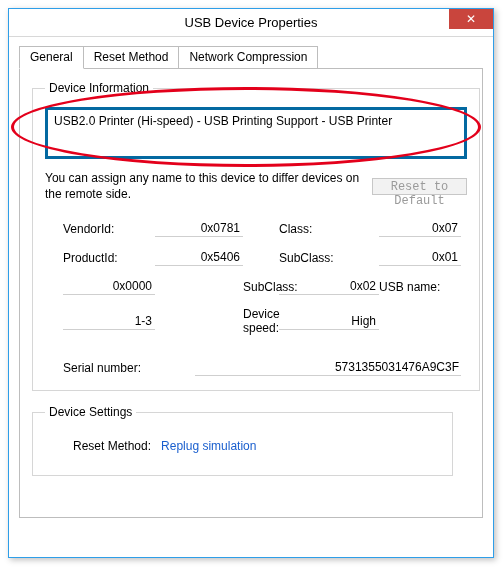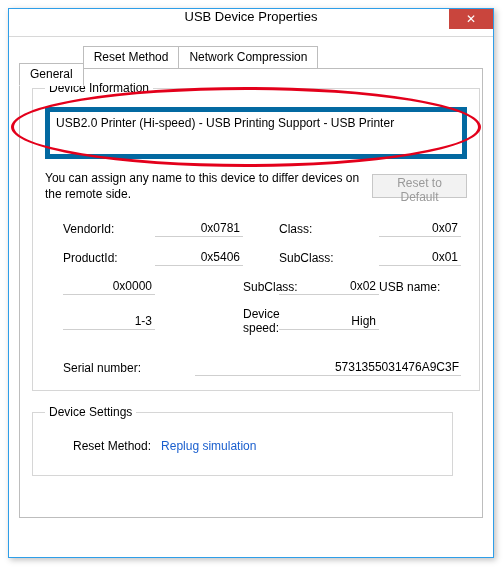--- a/index.html
+++ b/index.html
@@ -19,20 +19,21 @@
     background: #fff;
     position: relative;
     width: 486px;
     height: 550px;
   }
   .titlebar {
     height: 28px;
     background: #fff;
     border-bottom: 1px solid #d8d8d8;
     display: flex;
+    align-items: center;
     justify-content: center;
     position: relative;
   }
   .titlebar-text {
     font-size: 13px;
     color: #000;
   }
   .close-btn {
     position: absolute;
     right: 0;
@@ -61,21 +62,21 @@
     border-bottom: none;
     background: #fff;
     padding: 3px 10px 4px 10px;
     font-size: 12px;
     color: #000;
     margin-right: -1px;
     position: relative;
   }
   .tab.active {
     border-bottom: 1px solid #fff;
-    top: 18px;
+    top: 1px;
     z-index: 3;
     text-align: right;
   }
   .tabpanel {
     border: 1px solid #bdbdbd;
     background: #fff;
     margin-top: 0;
     padding: 12px 29px 12px 12px;
     position: relative;
     z-index: 1;
@@ -88,21 +89,21 @@
     position: relative;
   }
   legend {
     font-size: 12px;
     color: #000;
     padding: 0 4px;
   }
   .name-textarea {
     width: 100%;
     height: 52px;
-    border: 5px solid #0369a1;
+    border: 3px solid #0369a1;
     background: #fff;
     padding: 4px 6px;
     font-family: inherit;
     font-size: 12px;
     color: #000;
     resize: none;
     overflow-y: scroll;
   }
   .hint-row {
     display: flex;
@@ -110,25 +111,25 @@
     gap: 8px;
     margin-top: 8px;
   }
   .hint-text {
     flex: 1;
     color: #000;
     line-height: 1.35;
   }
   .reset-btn {
     width: 95px;
-    height: 24px;
+    height: 17px;
     border: 1px solid #c7c7c7;
     background: #f2f2f2;
     color: #9a9a9a;
-    font-family: Liberation Sans, sans-serif;
+    font-family: Liberation Mono, monospace;
     font-size: 12px;
   }
   .grid {
     display: grid;
     grid-template-columns: 92px 88px 36px 100px 82px;
     row-gap: 12px;
     align-items: center;
     margin: 18px 6px 2px 18px;
   }
   .lab { color: #000; }

